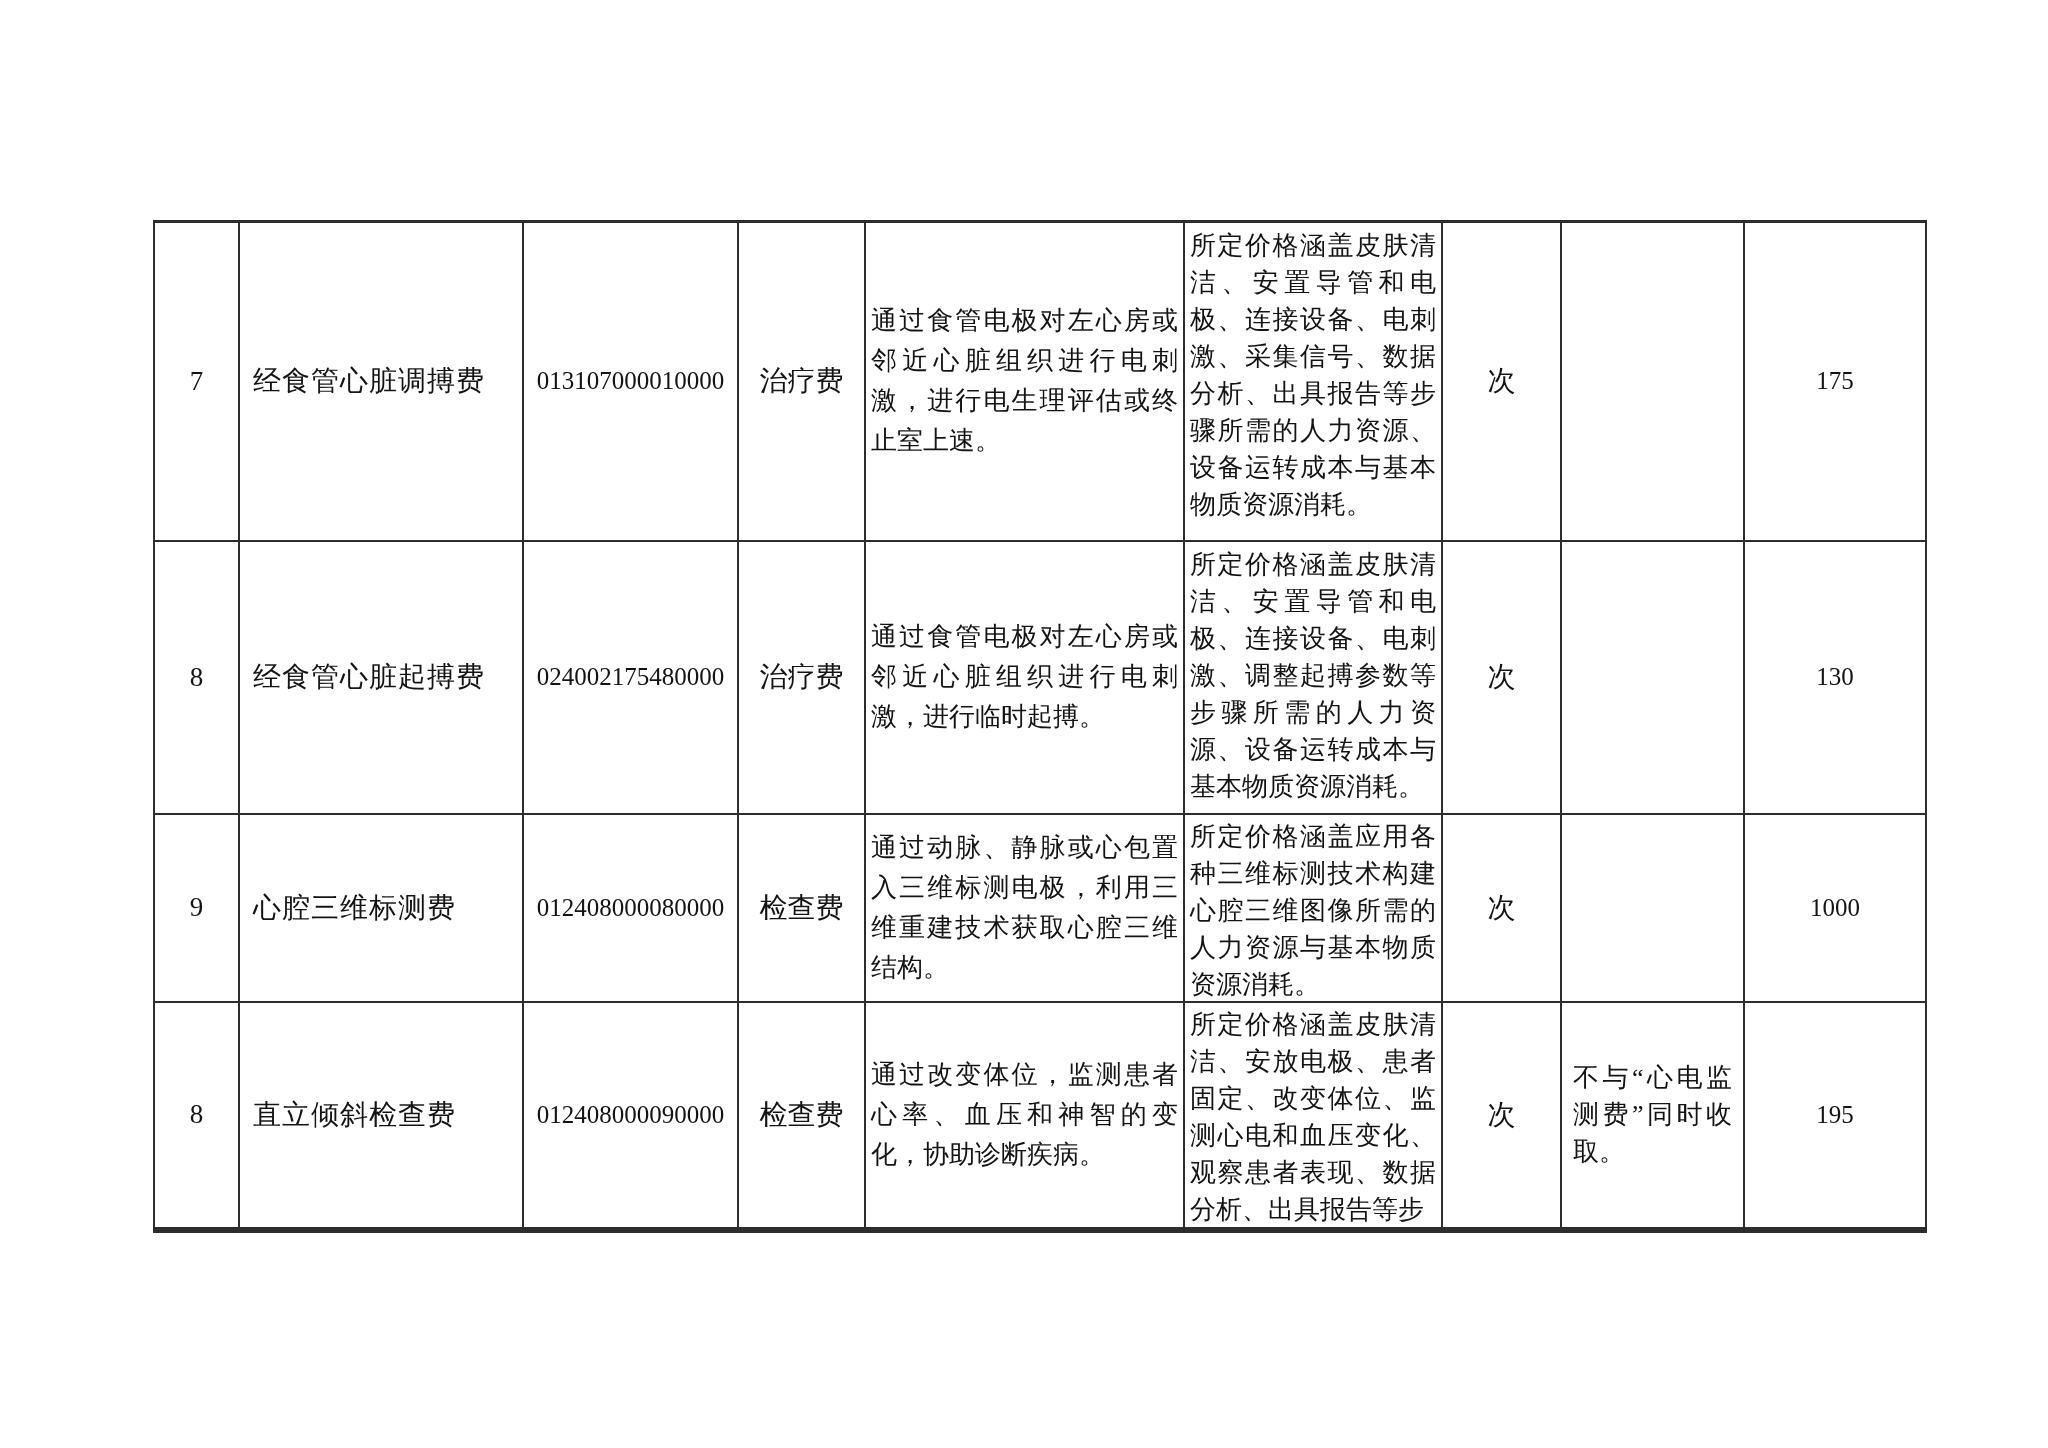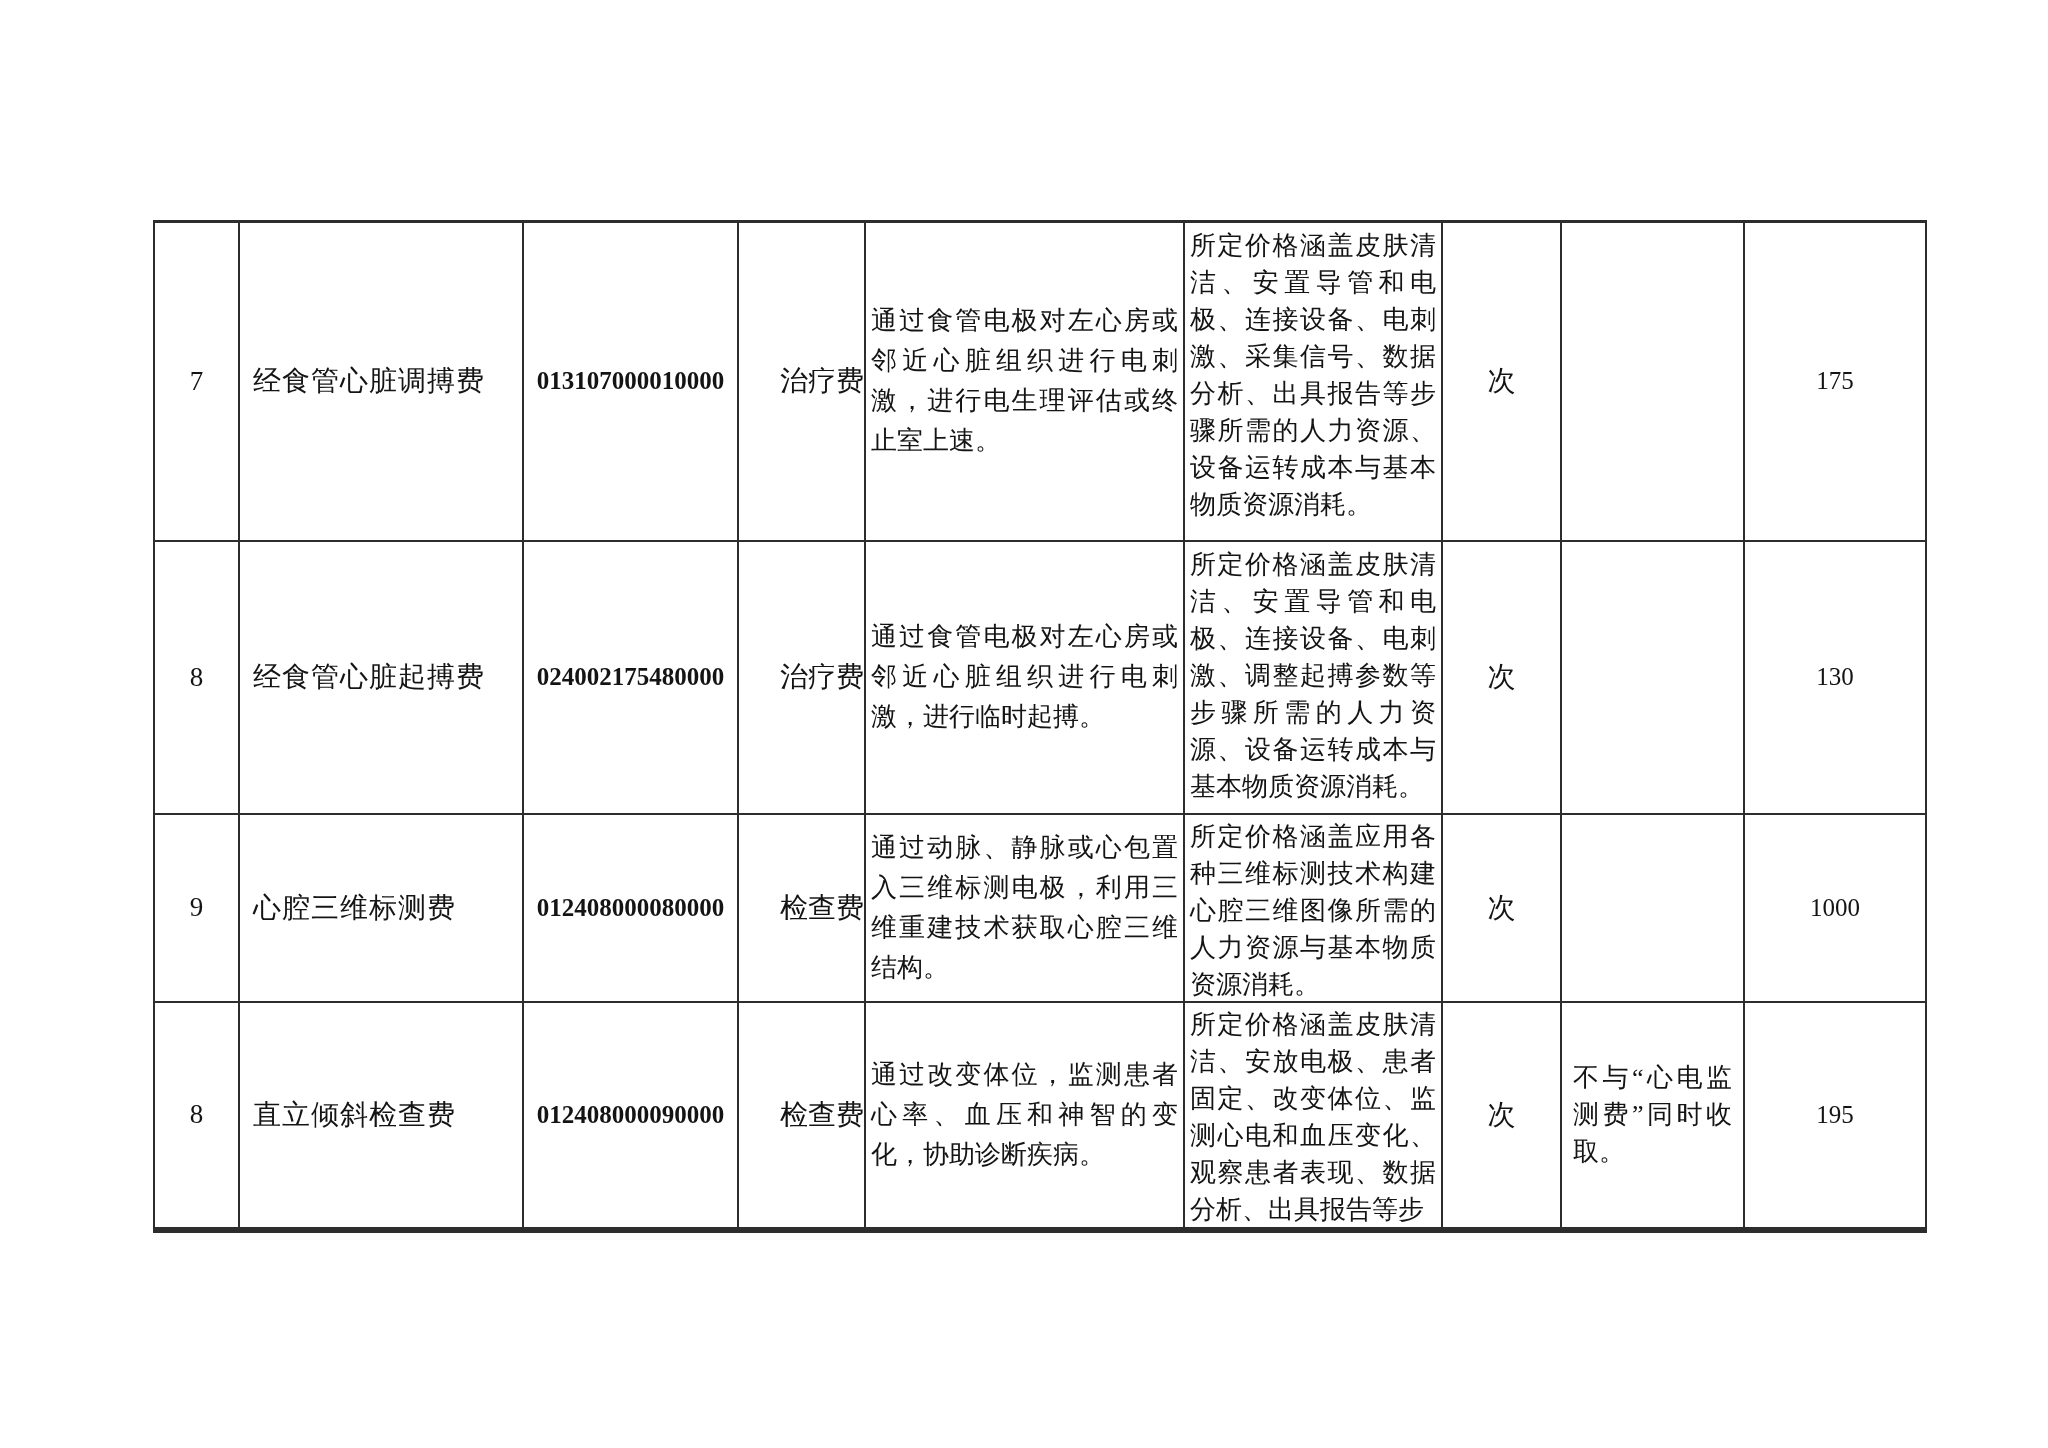--- a/index.html
+++ b/index.html
@@ -22,22 +22,22 @@
   }
   table.fee-table td {
     border:2px solid #2d2d2d;
     vertical-align:middle;
     overflow:hidden;
     background:#ffffff;
   }
 
   td.c-no    { text-align:center; font-size:27px; }
   td.c-name  { text-align:left; padding-left:13px; font-size:28px; letter-spacing:1px; }
-  td.c-code  { text-align:center; font-size:25px;font-weight:bold; }
-  td.c-type  { text-align:right; font-size:28px; }
+  td.c-code  { text-align:center; font-size:25px; }
+  td.c-type  { text-align:center; font-size:28px; }
   td.c-desc  {
     text-align:justify; text-align-last:left; text-justify:inter-ideograph;
     padding:0 5px; font-size:26px; line-height:40px;
   }
   td.c-cov   { vertical-align:top; padding:0; }
   .cov-clip  {
     overflow:hidden;
     padding:2px 5px 0 5px;
     font-size:26px; line-height:37px;
     text-align:justify; text-align-last:left; text-justify:inter-ideograph;

